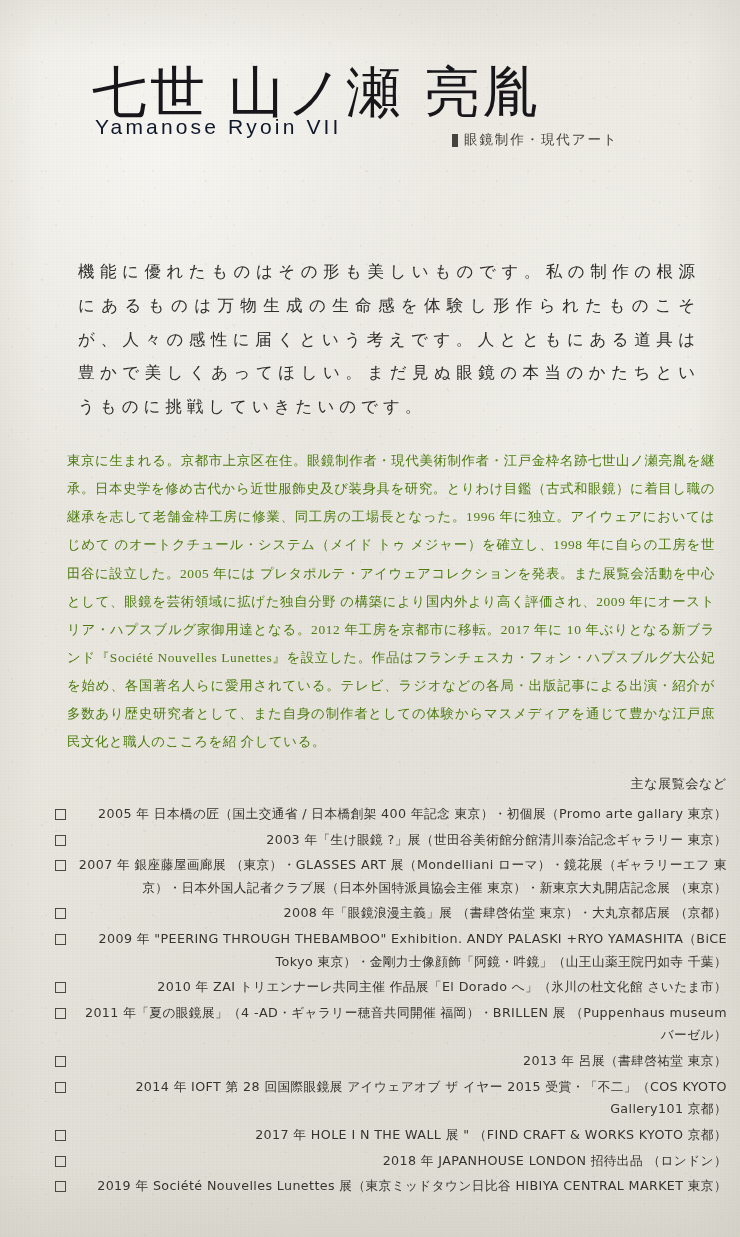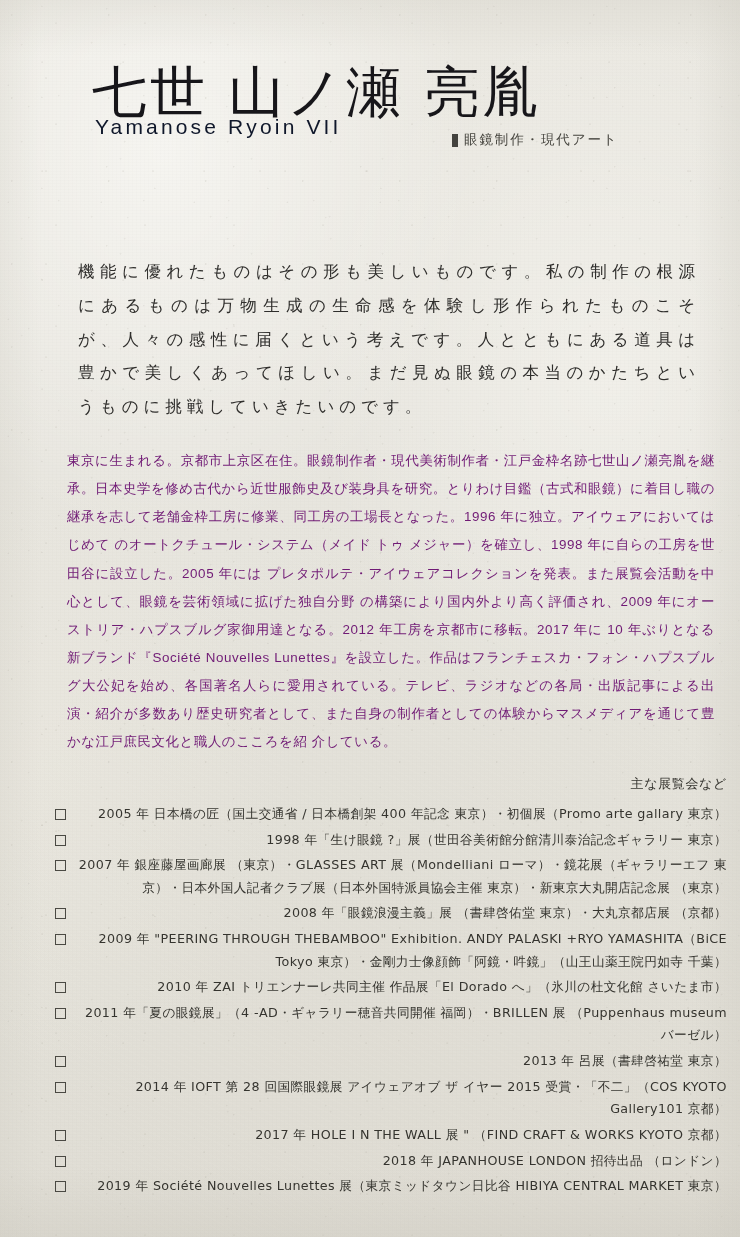--- a/index.html
+++ b/index.html
@@ -147,25 +147,25 @@
   }
 
   
   .bio {
     position: absolute;
     left: 67px;
     top: 447px;
     width: 648px;
     font-size: 13.4px;
     line-height: 2.10;
-    color: #701a75;
+    color: #4d7c0f;
     text-align: justify;
     text-justify: inter-character;
     letter-spacing: 0.045em;
-    font-family: Liberation Sans, sans-serif;
+    font-family: Liberation Serif, serif;
   }
 
   
   .exhibitions {
     position: absolute;
     left: 55px;
     top: 775px;
     width: 672px;
     text-align: right;
   }
@@ -231,21 +231,21 @@
 
   <div class="exhibitions">
     <div class="exh-heading">主な展覧会など</div>
     <ul class="exh-list">
         <li class="exh-item">
           <span class="exh-box"></span>
           <span class="exh-text">2005 年 日本橋の匠（国土交通省 / 日本橋創架 400 年記念 東京）・初個展（Promo arte gallary 東京）</span>
         </li>
         <li class="exh-item">
           <span class="exh-box"></span>
-          <span class="exh-text">1998 年「生け眼鏡 ?」展（世田谷美術館分館清川泰治記念ギャラリー 東京）</span>
+          <span class="exh-text">2003 年「生け眼鏡 ?」展（世田谷美術館分館清川泰治記念ギャラリー 東京）</span>
         </li>
         <li class="exh-item">
           <span class="exh-box"></span>
           <span class="exh-text">2007 年 銀座藤屋画廊展 （東京）・GLASSES ART 展（Mondelliani ローマ）・鏡花展（ギャラリーエフ 東京）・日本外国人記者クラブ展（日本外国特派員協会主催 東京）・新東京大丸開店記念展 （東京）</span>
         </li>
         <li class="exh-item">
           <span class="exh-box"></span>
           <span class="exh-text">2008 年「眼鏡浪漫主義」展 （書肆啓佑堂 東京）・大丸京都店展 （京都）</span>
         </li>
         <li class="exh-item">

